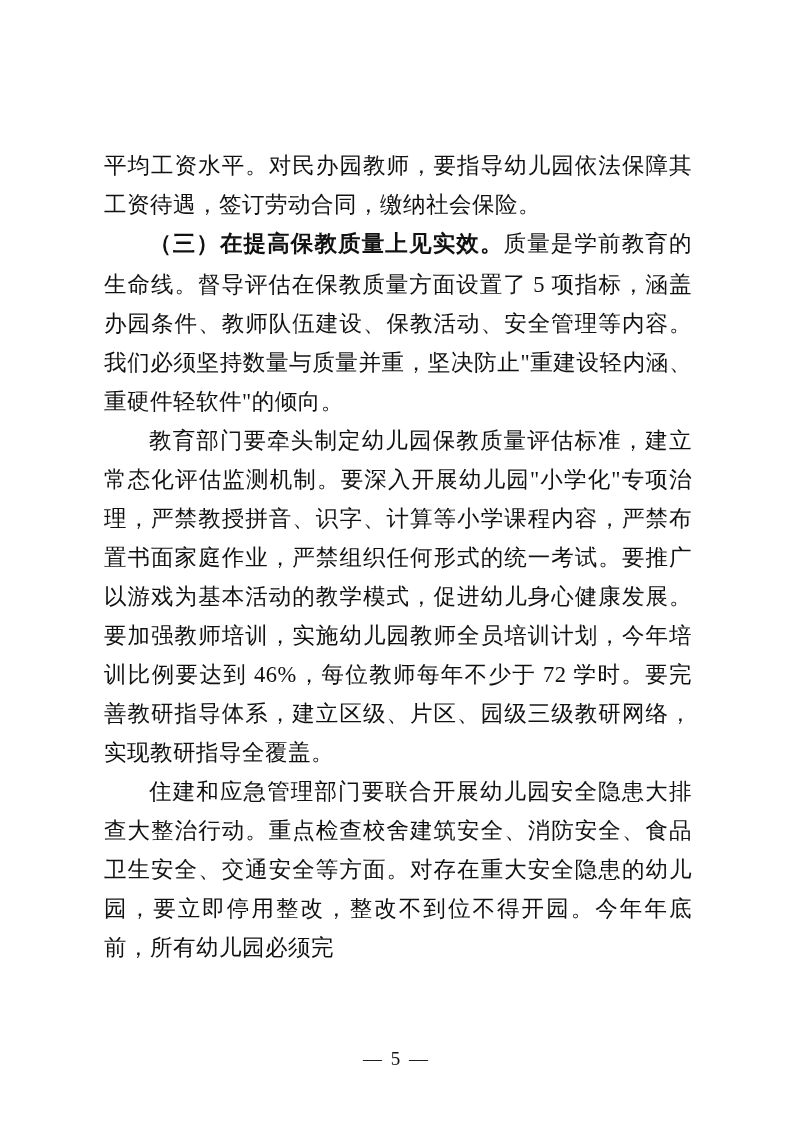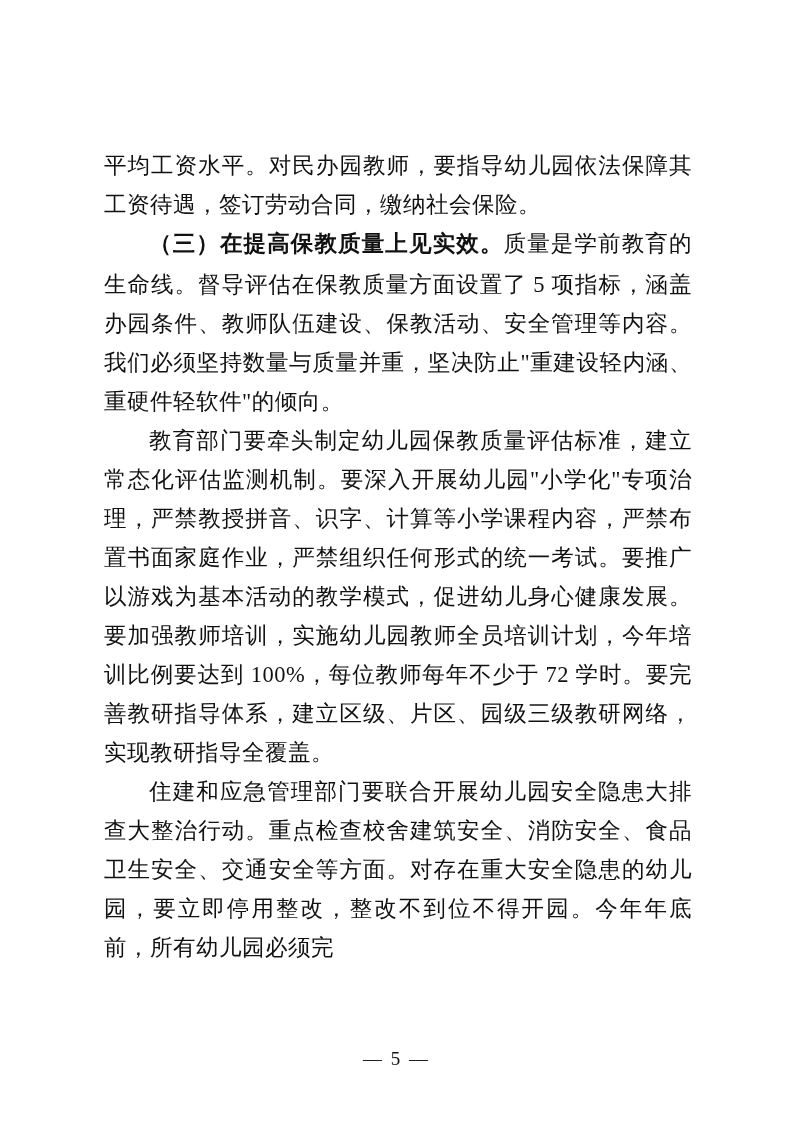--- a/index.html
+++ b/index.html
@@ -57,21 +57,21 @@
 
 <div class="page">
 
   <main class="body-text">
 
     <p class="para">平均工资水平。对民办园教师，要指导幼儿园依法保障其工资待遇，签订劳动合同，缴纳社会保险。</p>
 
 
     <p class="para indent"><span class="lead">（三）在提高保教质量上见实效。</span><span>质量是学前教育的生命线。督导评估在保教质量方面设置了 5 项指标，涵盖办园条件、教师队伍建设、保教活动、安全管理等内容。我们必须坚持数量与质量并重，坚决防止"重建设轻内涵、重硬件轻软件"的倾向。</span></p>
 
-    <p class="para indent">教育部门要牵头制定幼儿园保教质量评估标准，建立常态化评估监测机制。要深入开展幼儿园"小学化"专项治理，严禁教授拼音、识字、计算等小学课程内容，严禁布置书面家庭作业，严禁组织任何形式的统一考试。要推广以游戏为基本活动的教学模式，促进幼儿身心健康发展。要加强教师培训，实施幼儿园教师全员培训计划，今年培训比例要达到 100%，每位教师每年不少于 72 学时。要完善教研指导体系，建立区级、片区、园级三级教研网络，实现教研指导全覆盖。</p>
+    <p class="para indent">教育部门要牵头制定幼儿园保教质量评估标准，建立常态化评估监测机制。要深入开展幼儿园"小学化"专项治理，严禁教授拼音、识字、计算等小学课程内容，严禁布置书面家庭作业，严禁组织任何形式的统一考试。要推广以游戏为基本活动的教学模式，促进幼儿身心健康发展。要加强教师培训，实施幼儿园教师全员培训计划，今年培训比例要达到 46%，每位教师每年不少于 72 学时。要完善教研指导体系，建立区级、片区、园级三级教研网络，实现教研指导全覆盖。</p>
 
     <p class="para indent">住建和应急管理部门要联合开展幼儿园安全隐患大排查大整治行动。重点检查校舍建筑安全、消防安全、食品卫生安全、交通安全等方面。对存在重大安全隐患的幼儿园，要立即停用整改，整改不到位不得开园。今年年底前，所有幼儿园必须完</p>
 
   </main>
 
   <footer class="page-footer">
     <span>— 5 —</span>
   </footer>
 
 </div>

